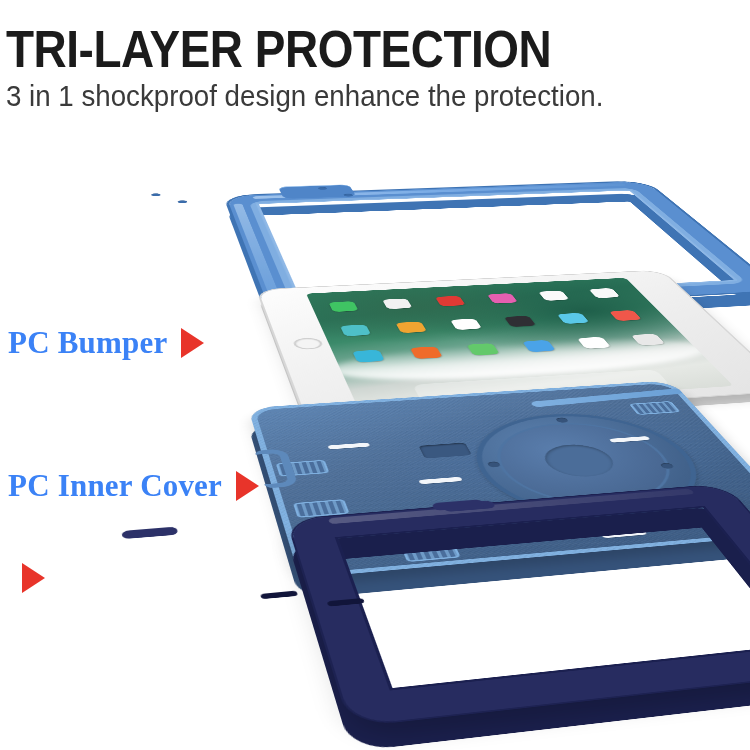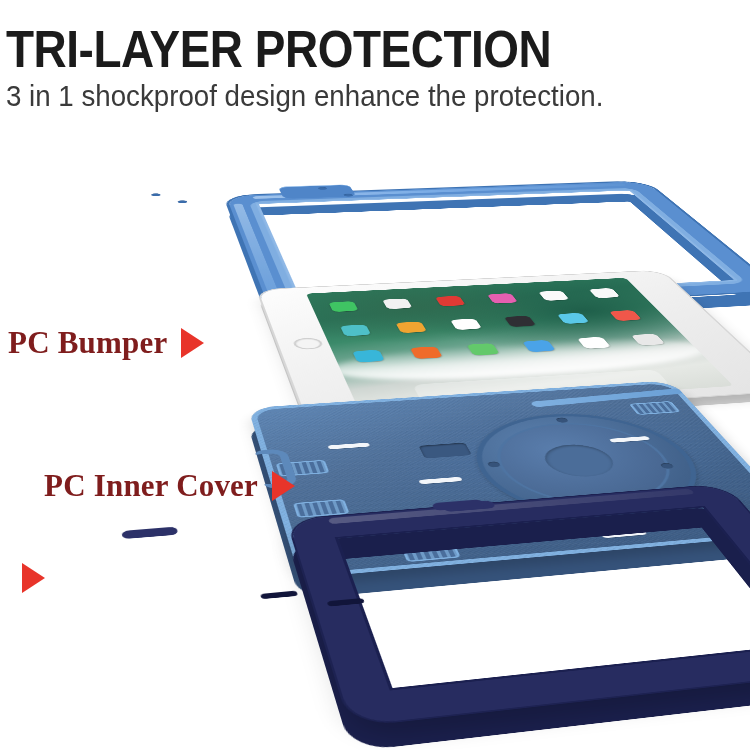--- a/index.html
+++ b/index.html
@@ -39,32 +39,32 @@
   
   .callout{
     position:absolute;
     display:flex;align-items:center;
     white-space:nowrap;
   }
   .callout .ctext{
     font-family:"Liberation Serif",serif;
     font-weight:bold;
     font-size:31px;
-    color:#7f1d1d;
+    color:#3b82f6;
     letter-spacing:0.2px;
   }
   .callout .arrow{
     margin-left:14px;
     width:0;height:0;
     border-top:15px solid transparent;
     border-bottom:15px solid transparent;
     border-left:23px solid #e8342a;
   }
   #callout-bumper{left:8px;top:325px;}
-  #callout-inner{left:8px;top:468px;margin-left:36px;}
+  #callout-inner{left:8px;top:468px;}
   #callout-silicone{left:8px;top:563px;}
 
   
   #scene{
     position:absolute;left:0;top:0;width:750px;height:750px;
     perspective:1500px;
     perspective-origin:52% 46%;
     pointer-events:none;
   }
   .layer{

